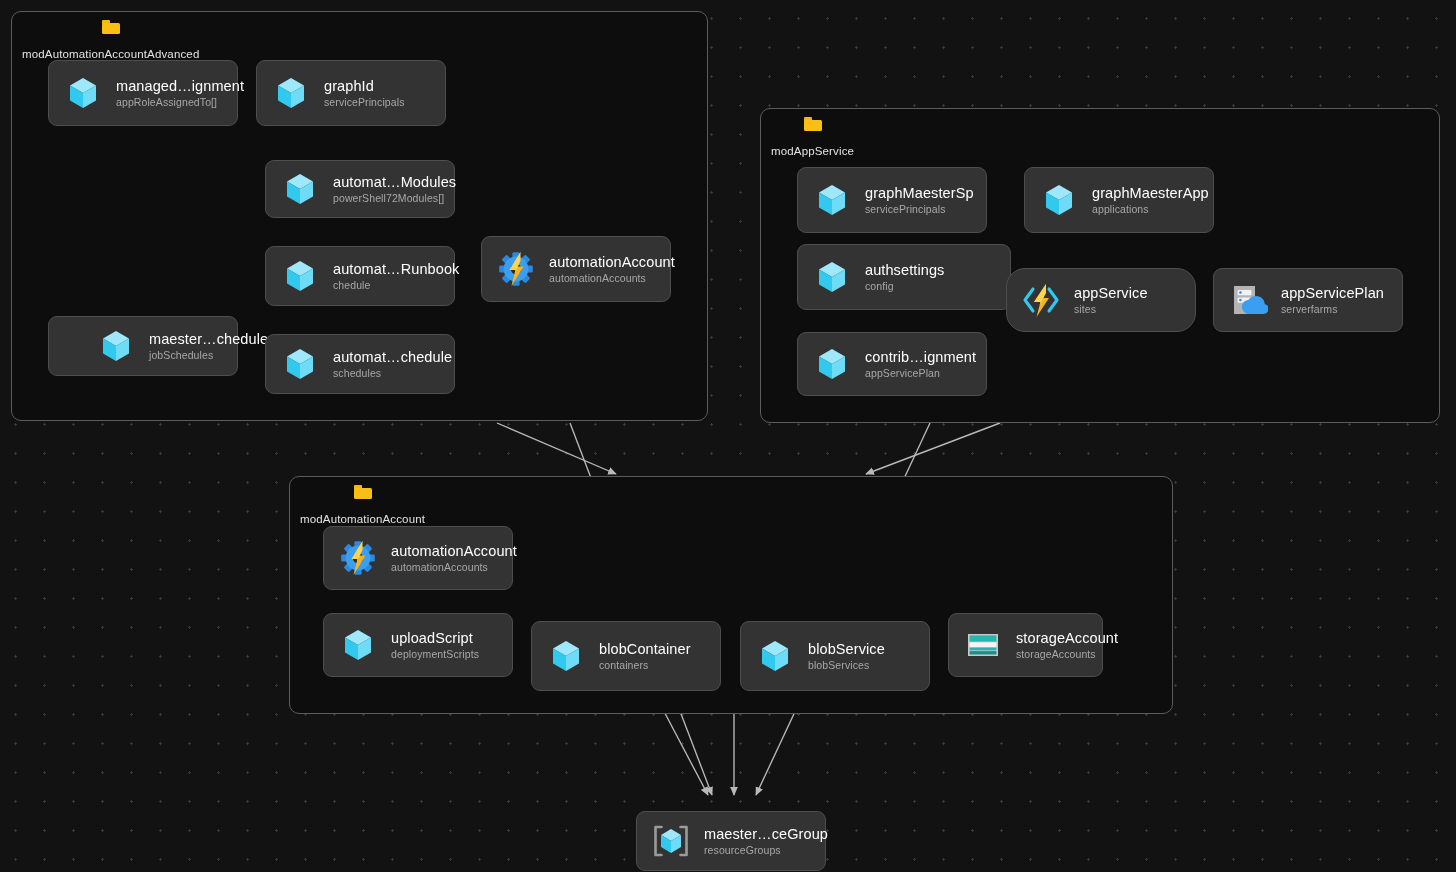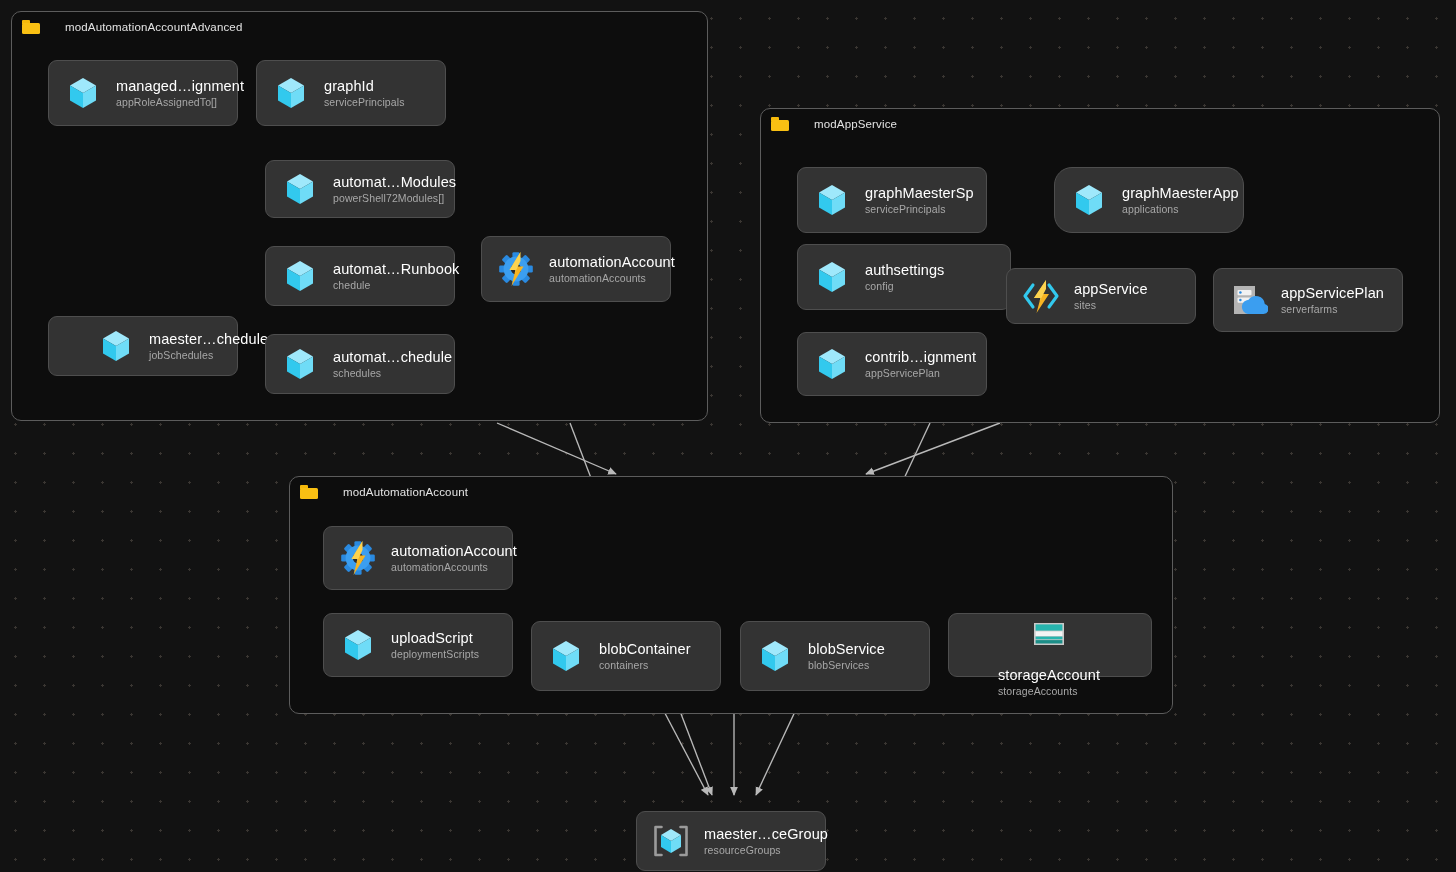--- a/index.html
+++ b/index.html
@@ -19,22 +19,23 @@
   }
   .group {
     position: absolute;
     background: #0d0d0d;
     border: 1px solid #5c5c5c;
     border-radius: 10px;
   }
   .group-header {
     position: absolute;
     top: 8px; left: 10px;
-    display: flex; align-items: center; gap: 25px;
+    display: flex; align-items: center; gap: 14px;
     white-space: nowrap;
+    flex-direction: column;
   }
   .folder-icon {
     width: 18px; height: 14px;
     position: relative; flex: none;
   }
   .folder-icon .tab {
     position: absolute; left: 0; top: 0;
     width: 8px; height: 3.5px;
     background: #f5b90a; border-radius: 1px 1px 0 0;
   }
@@ -251,21 +252,21 @@
     <polygon points="20,5 33,12.5 20,20 7,12.5" fill="#9fe8fb"></polygon>
     <polygon points="7,12.5 20,20 20,35 7,27.5" fill="#32c9ee"></polygon>
     <polygon points="33,12.5 20,20 20,35 33,27.5" fill="#6fdcf7"></polygon>
   </svg>
      </span>
      <span class="txt">
        <span class="title">graphMaesterSp</span>
        <span class="sub">servicePrincipals</span>
      </span>
       </div>
-      <div class="node" style="left: 1054px; top: 155px; width: 190px; height: 66px; border-radius: 18px;">
+      <div class="node" style="left: 1024px; top: 155px; width: 190px; height: 66px;">
         <span class="ico">
        <svg class="cube" viewBox="0 0 40 40">
     <polygon points="20,5 33,12.5 20,20 7,12.5" fill="#9fe8fb"></polygon>
     <polygon points="7,12.5 20,20 20,35 7,27.5" fill="#32c9ee"></polygon>
     <polygon points="33,12.5 20,20 20,35 33,27.5" fill="#6fdcf7"></polygon>
   </svg>
      </span>
      <span class="txt">
        <span class="title">graphMaesterApp</span>
        <span class="sub">applications</span>
@@ -277,21 +278,21 @@
     <polygon points="20,5 33,12.5 20,20 7,12.5" fill="#9fe8fb"></polygon>
     <polygon points="7,12.5 20,20 20,35 7,27.5" fill="#32c9ee"></polygon>
     <polygon points="33,12.5 20,20 20,35 33,27.5" fill="#6fdcf7"></polygon>
   </svg>
      </span>
      <span class="txt">
        <span class="title">authsettings</span>
        <span class="sub">config</span>
      </span>
       </div>
-      <div class="node" style="left: 1006px; top: 256px; width: 190px; height: 56px;">
+      <div class="node" style="left: 1006px; top: 256px; width: 190px; height: 64px; border-radius: 19px;">
         <span class="ico">
        <svg class="boltbr" viewBox="0 0 40 40">
     <path d="M12 9 L4 20 L12 31" fill="none" stroke="#32c9ee" stroke-width="3.1" stroke-linecap="round" stroke-linejoin="round"></path>
     <path d="M28 9 L36 20 L28 31" fill="none" stroke="#32c9ee" stroke-width="3.1" stroke-linecap="round" stroke-linejoin="round"></path>
     <path d="M25 4 L13 22 L19.5 22 L15.5 37 L28 18 L21.5 18 Z" fill="#f7b422"></path>
     <path d="M25 4 L13 22 L19.5 22 L18.6 25.5 L25 13 Z" fill="#fdd34f"></path>
   </svg>
      </span>
      <span class="txt">
        <span class="title">appService</span>
@@ -382,21 +383,21 @@
     <polygon points="20,5 33,12.5 20,20 7,12.5" fill="#9fe8fb"></polygon>
     <polygon points="7,12.5 20,20 20,35 7,27.5" fill="#32c9ee"></polygon>
     <polygon points="33,12.5 20,20 20,35 33,27.5" fill="#6fdcf7"></polygon>
   </svg>
      </span>
      <span class="txt">
        <span class="title">blobService</span>
        <span class="sub">blobServices</span>
      </span>
       </div>
-      <div class="node" style="left: 948px; top: 601px; width: 204px; height: 64px; flex-direction: column;">
+      <div class="node" style="left: 948px; top: 601px; width: 155px; height: 64px;">
         <span class="ico">
        <svg class="storage" viewBox="0 0 40 40">
     <rect x="5" y="9" width="30" height="22" fill="#c9c9c9"></rect>
     <rect x="6.6" y="10.4" width="26.8" height="6.2" fill="#27b5ae"></rect>
     <rect x="6.6" y="17.4" width="26.8" height="4.6" fill="#f4f4f4"></rect>
     <rect x="6.6" y="22.6" width="26.8" height="2.7" fill="#27b5ae"></rect>
     <rect x="6.6" y="26.1" width="26.8" height="3.4" fill="#1c8e88"></rect>
   </svg>
      </span>
      <span class="txt">

